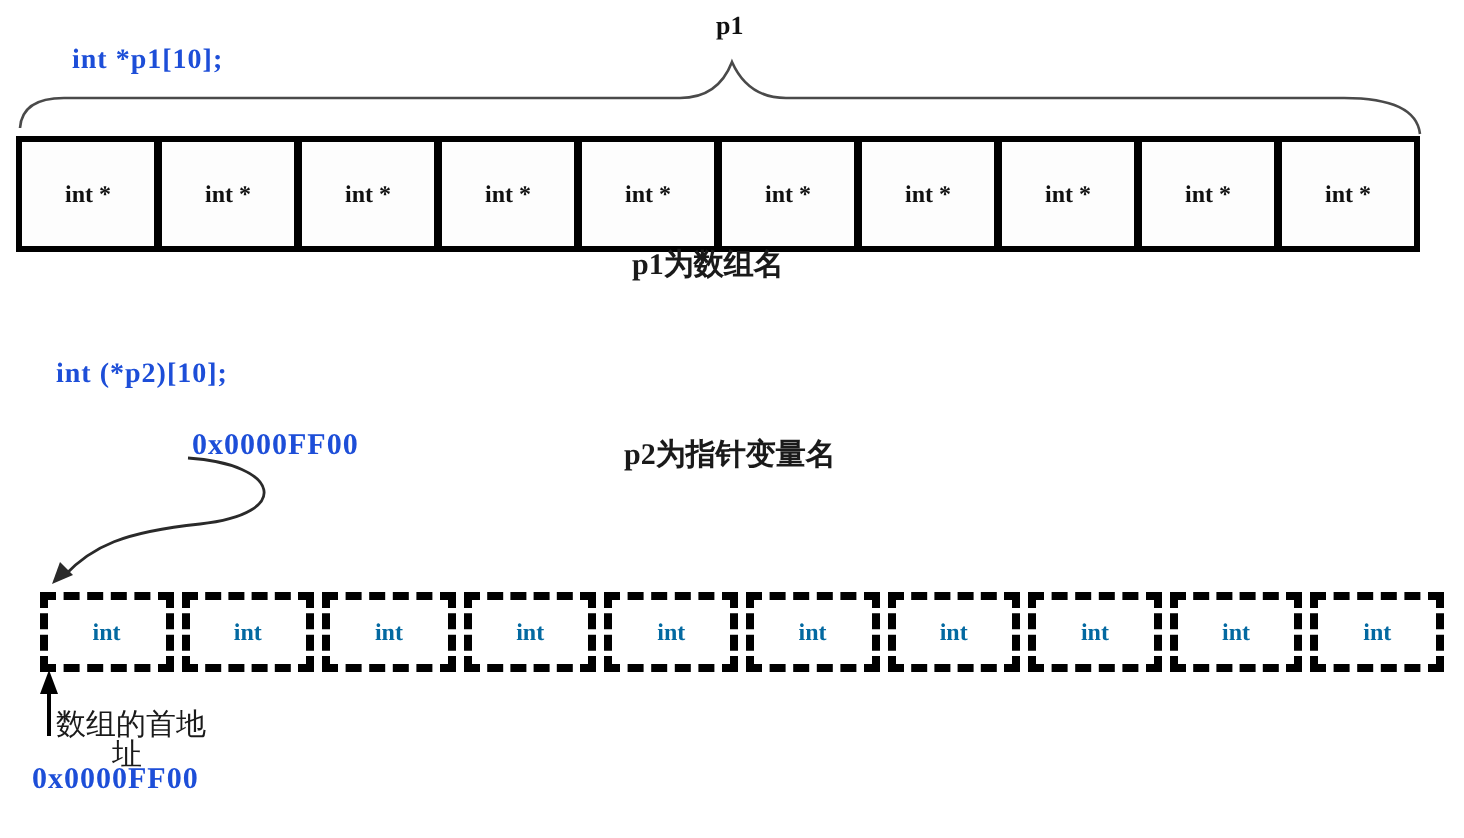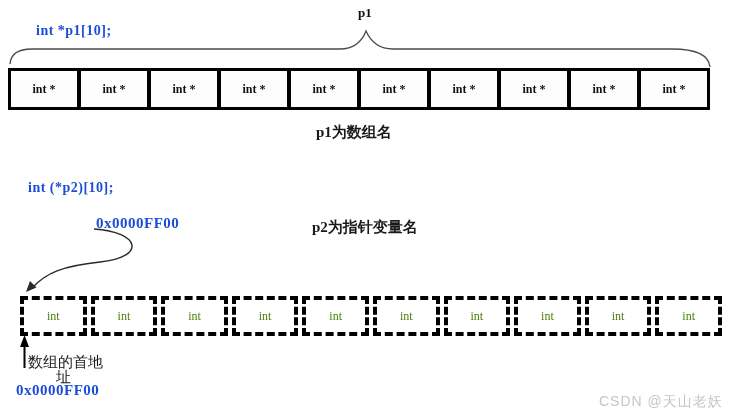--- a/index.html
+++ b/index.html
@@ -26,21 +26,21 @@
     white-space: nowrap;
   }
   .brace-label {
     font-weight: bold;
     font-size: 13px;
     color: #111;
   }
   
   .array-solid {
     left: 8px; top: 68px;
-    width: 702px; height: 42px;
+    width: 702px; height: 58px;
     display: flex;
     box-sizing: border-box;
     border: 3px solid #000;
     background: #000;
   }
   .array-solid .cell {
     flex: 1;
     margin-left: 4px;
     background: #fdfdfd;
     display: flex;
@@ -73,23 +73,23 @@
     gap: 4px;
     box-sizing: border-box;
   }
   .array-dashed .cell {
     flex: 1;
     box-sizing: border-box;
     border: 4px dashed #000;
     display: flex;
     align-items: center;
     justify-content: center;
-    font-weight: normal;
+    font-weight: bold;
     font-size: 12px;
-    color: #4d7c0f;
+    color: #0369a1;
     background: #fff;
   }
   .addr-line {
     font-size: 15px;
     color: #1a1a1a;
     white-space: nowrap;
   }
   .watermark {
     font-family: "Liberation Sans", "DejaVu Sans", sans-serif;
     font-size: 14px;
@@ -146,21 +146,20 @@
     <div class="cell">int</div>
     <div class="cell">int</div>
     <div class="cell">int</div>
   </div>
 
   <div class="abs addr-line" style="left:28px; top:353px;">数组的首地</div>
   <div class="abs addr-line" style="left:56px; top:368px;">址</div>
 
   <div class="abs code" style="left:16px; top:382px; font-size:15px;">0x0000FF00</div>
 
-  <div class="abs watermark" style="left:599px; top:393px;">CSDN @天山老妖</div>
 
   <svg class="overlay" viewBox="0 0 732 419">
 
     <path d="M 10 64 Q 11 49 32 49 L 340 49 Q 359 49 366 31 Q 374 49 393 49 L 672 49 Q 708 49 710 67" fill="none" stroke="#4a4a4a" stroke-width="1.3"></path>
 
     <path d="M 94 229 C 140 232 147 257 100 262 C 62 266 46 273 32 288" fill="none" stroke="#2a2a2a" stroke-width="1.4"></path>
     <polygon points="26,292 36.5,287.5 30,281" fill="#2a2a2a"></polygon>
 
     <line x1="24.5" y1="368" x2="24.5" y2="344" stroke="#000" stroke-width="2"></line>
     <polygon points="24.5,335 20,347 29,347" fill="#000"></polygon>

